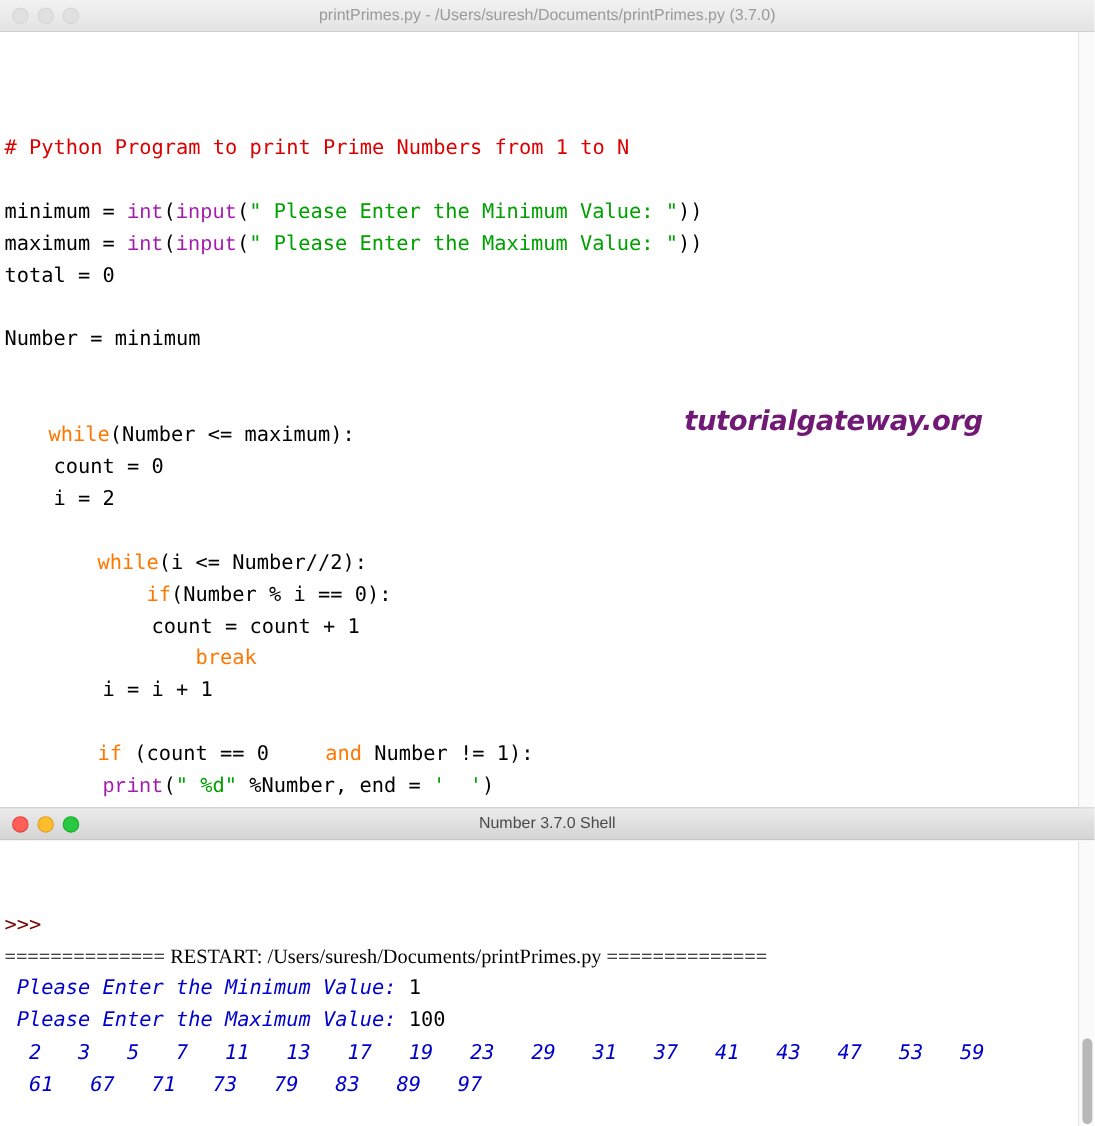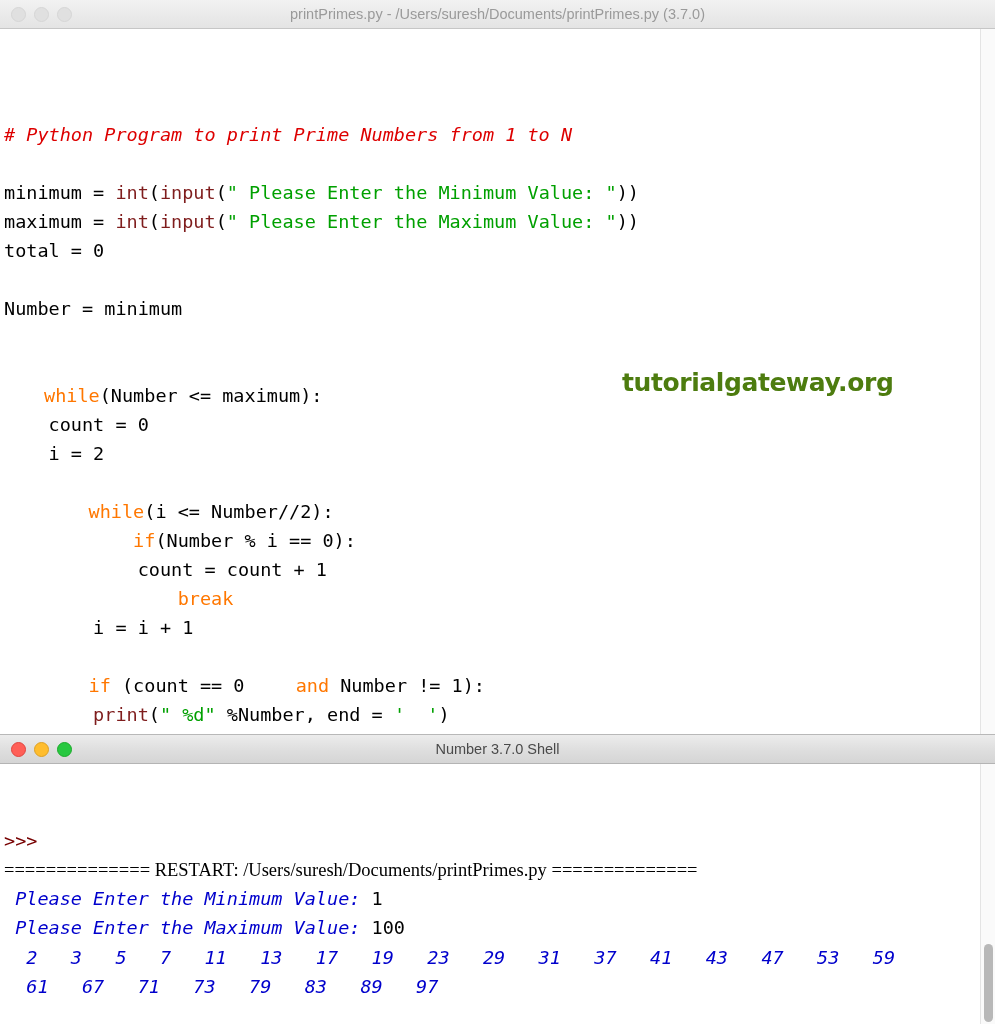--- a/index.html
+++ b/index.html
@@ -81,23 +81,23 @@
   .shell-body {
     height: 260px;
     font-size: 18.5px;
     line-height: 29.3px;
     padding: 3px 0 0 4px;
   }
   .line { height: 29px; }
   .shell-body .line { height: 29.3px; }
 
   
-  .c-comment  { color: #dd0000; font-style: italic; }
+  .c-comment  { color: #dd0000; }
   .c-keyword  { color: #ff7700; margin-left: 40px; }
-  .c-builtin  { color: #7f1d1d; }
+  .c-builtin  { color: #a21caf; font-family: Liberation Mono, monospace; }
   .c-string   { color: #00a000; }
   .c-plain    { color: #000000; }
   .c-prompt   { color: #770000; }
   .c-out      { color: #0000cc; font-style: italic; }
   .c-stdin    { color: #000000; }
   .c-restart  { color: #000000; font-family: Liberation Serif, serif; }
 
   
   .watermark {
     position: absolute;
@@ -139,21 +139,21 @@
   <div class="titlebar inactive">
     <div class="lights">
       <span class="light gray"></span>
       <span class="light gray"></span>
       <span class="light gray"></span>
     </div>
     <div class="win-title inactive">printPrimes.py - /Users/suresh/Documents/printPrimes.py (3.7.0)</div>
   </div>
 
   <div class="textbody editor-body" id="editor-code">
-    <div class="watermark" style="color: #4d7c0f;">tutorialgateway.org</div>
+    <div class="watermark" style="color: #701a75; font-style: italic;">tutorialgateway.org</div>
     <div class="line"><span class="c-comment"># Python Program to print Prime Numbers from 1 to N</span></div><div class="line"><span class="c-plain"></span>&nbsp;</div><div class="line"><span class="c-plain">minimum = </span><span class="c-builtin">int</span><span class="c-plain">(</span><span class="c-builtin">input</span><span class="c-plain">(</span><span class="c-string">" Please Enter the Minimum Value: "</span><span class="c-plain">))</span></div><div class="line"><span class="c-plain">maximum = </span><span class="c-builtin">int</span><span class="c-plain">(</span><span class="c-builtin">input</span><span class="c-plain">(</span><span class="c-string">" Please Enter the Maximum Value: "</span><span class="c-plain">))</span></div><div class="line"><span class="c-plain">total = 0</span></div><div class="line"><span class="c-plain"></span>&nbsp;</div><div class="line"><span class="c-plain">Number = minimum</span></div><div class="line"><span class="c-plain"></span>&nbsp;</div><div class="line"><span class="c-plain"></span>&nbsp;</div><div class="line"><span class="c-keyword">while</span><span class="c-plain">(Number &lt;= maximum):</span></div><div class="line"><span class="c-plain">    count = 0</span></div><div class="line"><span class="c-plain">    i = 2</span></div><div class="line"><span class="c-plain"></span>&nbsp;</div><div class="line"><span class="c-plain">    </span><span class="c-keyword">while</span><span class="c-plain">(i &lt;= Number//2):</span></div><div class="line"><span class="c-plain">        </span><span class="c-keyword">if</span><span class="c-plain">(Number % i == 0):</span></div><div class="line"><span class="c-plain">            count = count + 1</span></div><div class="line"><span class="c-plain">            </span><span class="c-keyword">break</span></div><div class="line"><span class="c-plain">        i = i + 1</span></div><div class="line"><span class="c-plain"></span>&nbsp;</div><div class="line"><span class="c-plain">    </span><span class="c-keyword">if</span><span class="c-plain"> (count == 0 </span><span class="c-keyword">and</span><span class="c-plain"> Number != 1):</span></div><div class="line"><span class="c-plain">        </span><span class="c-builtin">print</span><span class="c-plain">(</span><span class="c-string">" %d"</span><span class="c-plain"> %Number, end = </span><span class="c-string">'  '</span><span class="c-plain">)</span></div><div class="line"><span class="c-plain">        total = total + Number</span></div><div class="vscroll">
       <div class="vthumb editor-thumb"></div>
     </div>
   </div>
 </div>
 
 <div class="window">
   <div class="titlebar">
     <div class="lights">
       <span class="light red"></span>

